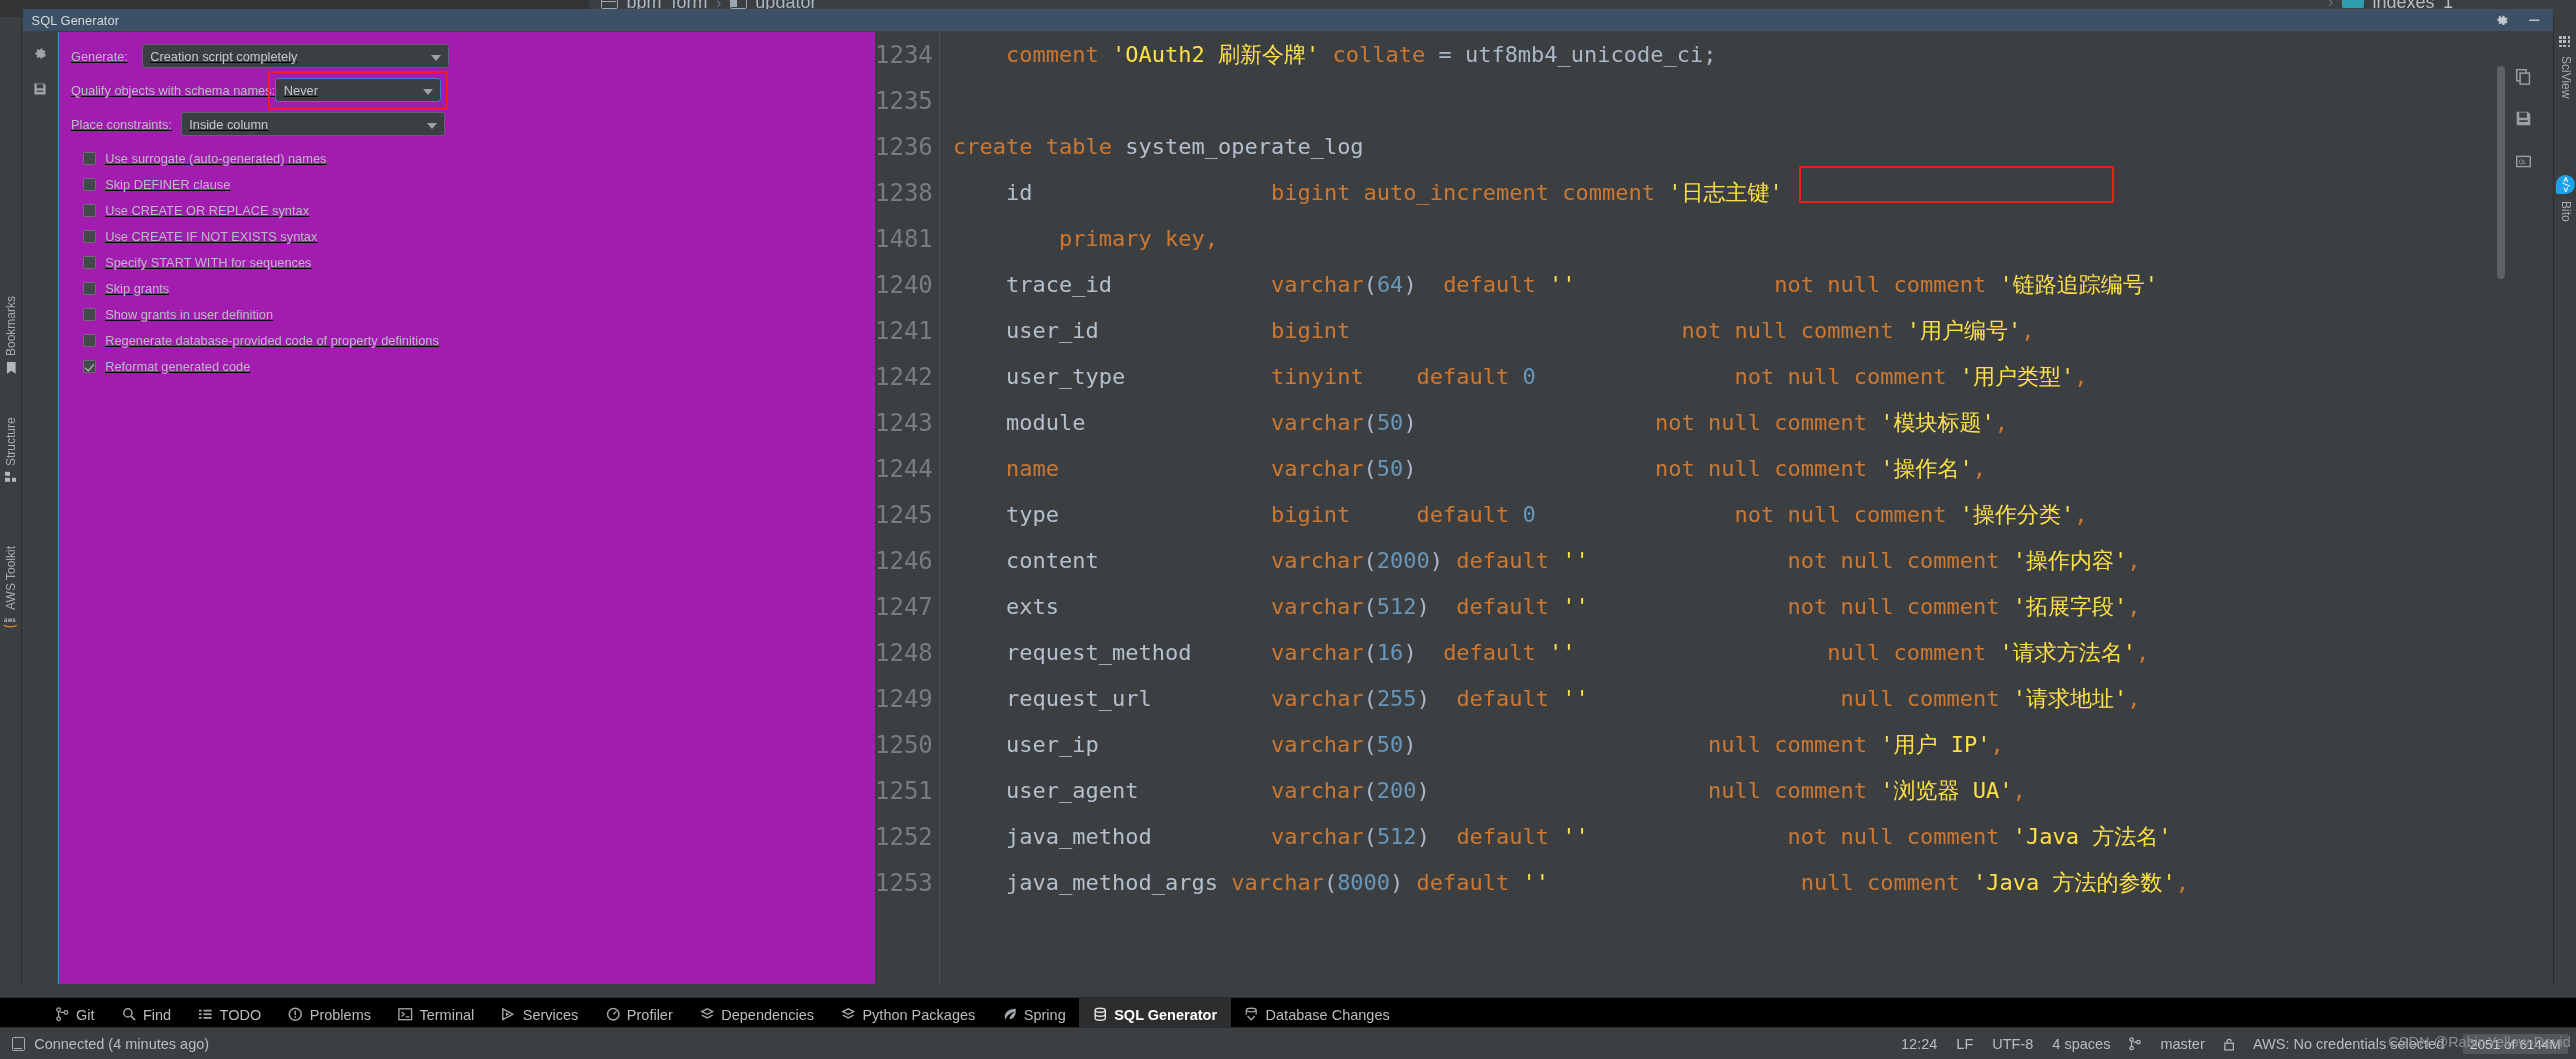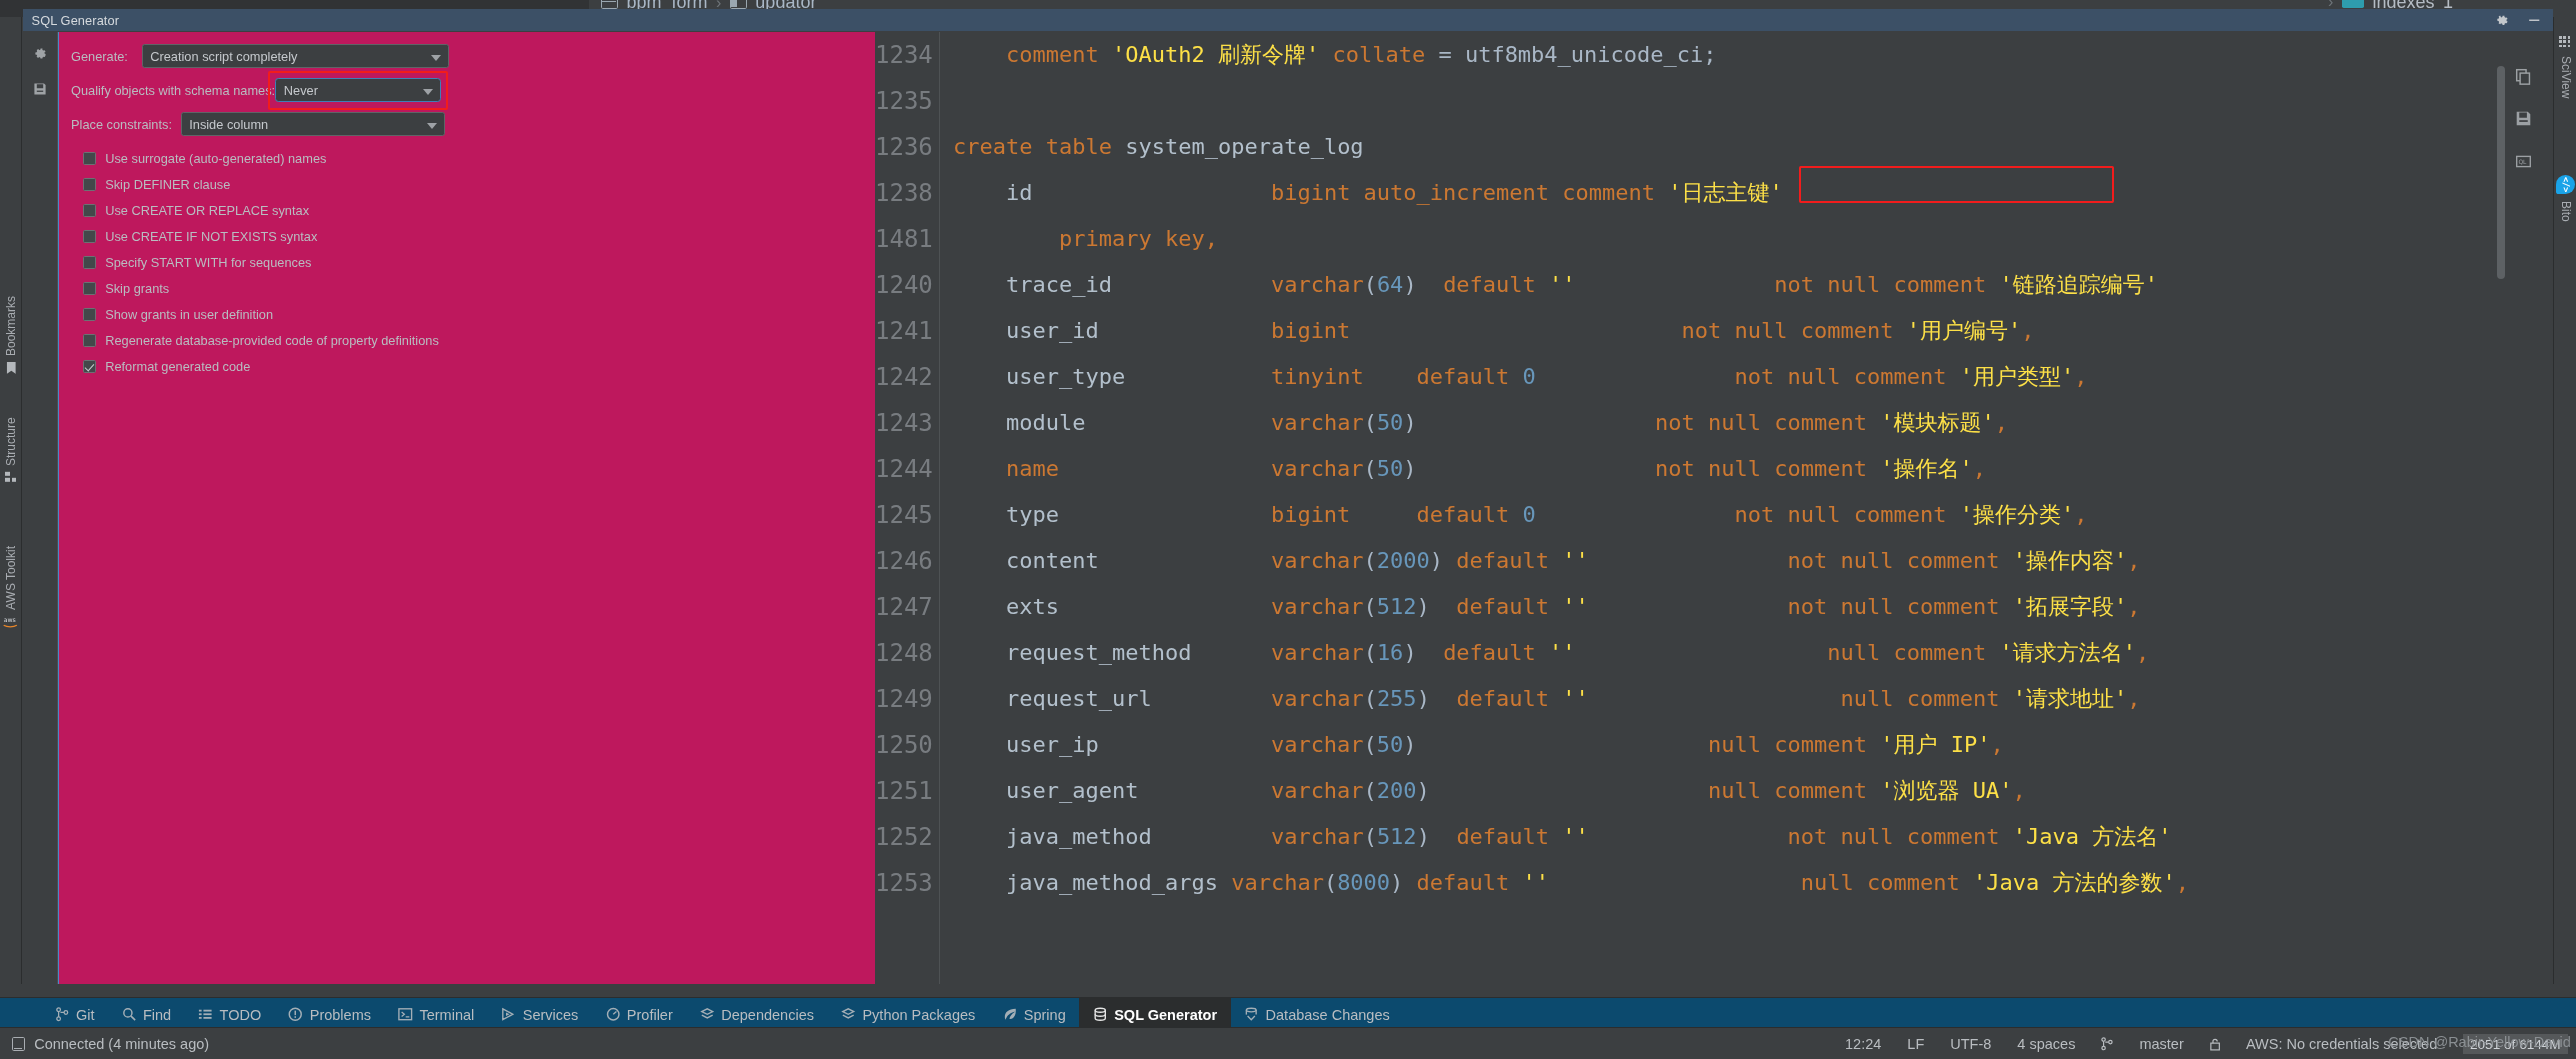--- a/index.html
+++ b/index.html
@@ -80,21 +80,21 @@
   .structure-ic i:nth-child(2){left:0;top:6px;width:5.1px;height:4.3px;}
   .structure-ic i:nth-child(3){left:6.8px;top:6px;width:4.3px;height:4.3px;}
   .aws-logo{
     position:absolute;left:2.6px;top:596px;width:18px;height:19px;
     transform:none;
   }
 
   
   .options-panel {
     position: absolute; left: 23px; top: 31.5px; width: 852px; height: 952px;
-    background: #be185d; display: flex;
+    background: #a21caf; display: flex; text-decoration: underline;
   }
   .opt-gutter {
     width: 35px; height: 100%; background: #3c3f41;
     display: flex; flex-direction: column; align-items: center; padding-top: 13.6px; gap: 20.4px;
     border-right: 0.9px solid #4b4e50;
   }
   .opt-gutter .g-icon { width: 16px; height: 16px; opacity: .82; }
   .opt-body {
     flex: 1; position: relative; padding: 10.2px 0 0 12px;
     border-left: 1.7px solid #4a88c7;
@@ -191,38 +191,38 @@
   .grid-ic i{position:absolute;width:2.6px;height:2.6px;background:#b4b8bc;}
   .bito-ic{
     width:19px;height:19px;border-radius:9.4px 9.4px 9.4px 2.6px;background:#1aa3e8;
     display:flex;align-items:center;justify-content:center;color:#fff;font-size:8.5px;font-weight:bold;
     font-family:"DejaVu Sans Mono", monospace;
   }
 
   
   .bottom-tabs {
     position: absolute; left: 0; bottom: 29px; width: 2576px; height: 34px;
-    background: #0c4a6e; border-top: 0.9px solid #2b2d2e;
+    background: #000000; border-top: 0.9px solid #2b2d2e;
     display: flex; align-items: center; padding-left: 41px; gap: 0;
   }
   .btab {
     display: flex; align-items: center; gap: 6.8px; height: 34px;
     padding: 0 13.6px; font-size: 14.5px; color: #b9bdc1; white-space: nowrap;
   }
   .btab.active { background: #2b2d2e; color: #ffffff; font-weight: bold; }
   .btab .bi { width: 14.5px; height: 14.5px; flex: none; opacity: .88; }
 
   
   .status-bar {
     position: absolute; left: 0; bottom: 0; width: 2576px; height: 33px;
     background: #3c3f41; border-top: 0.9px solid #2b2d2e;
     display: flex; align-items: center; font-size: 14.5px; color: #b9bdc1;
   }
   .sb-left { display: flex; align-items: center; gap: 9.4px; padding-left: 12px; }
-  .sb-right { margin-left: auto; display: flex; align-items: center; gap: 26px; padding-right: 8.5px; position: relative; }
+  .sb-right { margin-left: auto; display: flex; align-items: center; gap: 19px; padding-right: 8.5px; position: relative; }
   .db-ic{width:12.8px;height:14.5px;border:1.7px solid #a9adb2;border-radius:1.7px;position:relative;}
   .db-ic::after{content:"";position:absolute;left:0.9px;bottom:0.9px;width:7.7px;height:1.7px;background:#a9adb2;}
   .branch-ic{width:12px;height:13.6px;position:relative;}
   .lock-ic{width:10.2px;height:12.8px;position:relative;}
   .mem-indicator{
     position: relative; padding: 2.6px 6.8px; background: #55585a; color: #cfd3d7; font-size: 13.6px;
   }
   .watermark{
     position:absolute; right: 5.1px; top: 6px; font-size: 14.5px; color: #8e9397; white-space: nowrap;
     opacity: .95;

